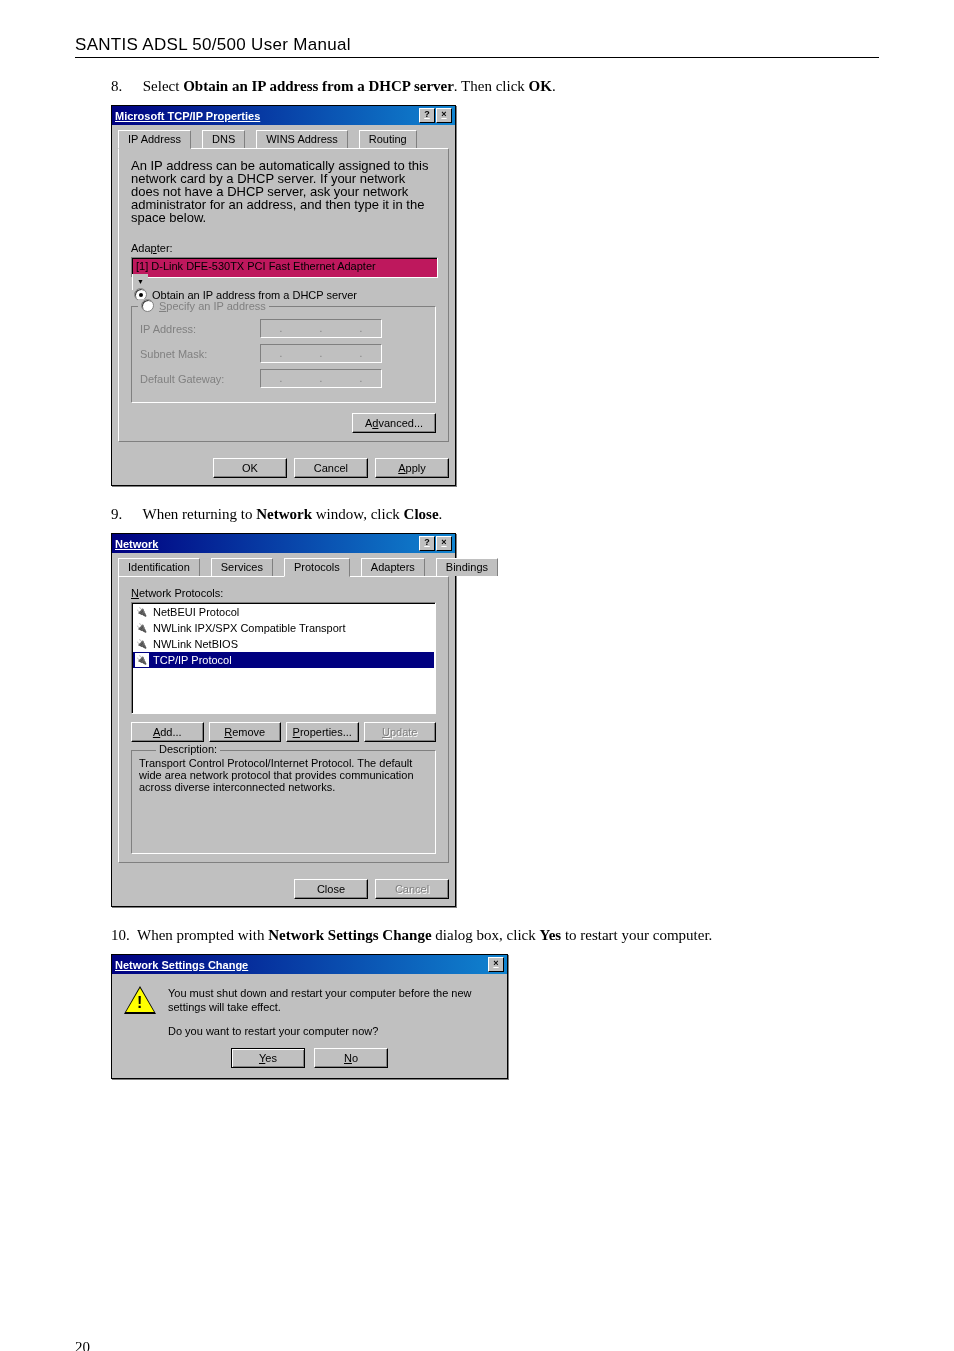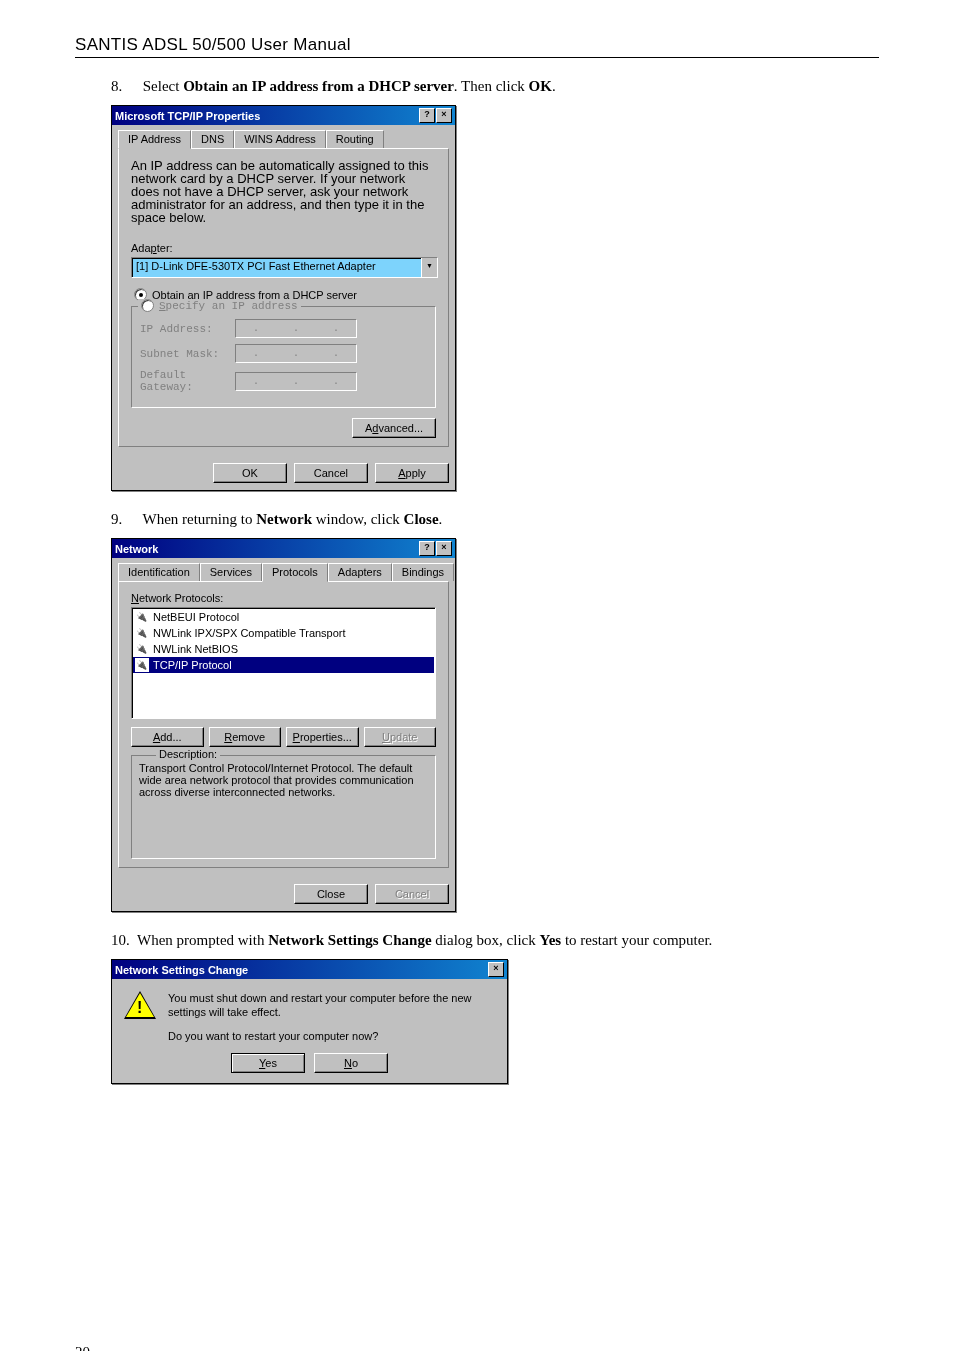--- a/index.html
+++ b/index.html
@@ -6,39 +6,39 @@
 .page { padding:35px 75px 40px 75px; }
 .header { font-family:Arial,sans-serif; font-size:17px; letter-spacing:0.3px; border-bottom:1.5px solid #000; padding-bottom:2px; margin-bottom:20px; }
 .step { font-size:15px; margin:20px 0 10px 36px; }
 .step-num { display:inline-block; width:28px; }
 .b { font-weight:bold; }
 .pagenum { font-size:15px; margin-top:260px; }
 
 
 .win-dlg { font-family:Tahoma,Arial,sans-serif; font-size:11px; background:#c0c0c0; border:1px solid #000; box-shadow:1px 1px 0 #808080; margin-left:36px; }
 .dlg1 { width:343px; }
-.titlebar { background:linear-gradient(to right,#000080,#1084d0); color:#fff; font-weight:bold; padding:2px 3px; display:flex; justify-content:space-between; align-items:center; }
+.titlebar { background:linear-gradient(to right,#000080,#1084d0); color:#fff; font-weight:bold; padding:2px 3px; display:flex; justify-content:space-between; align-items:center;text-decoration:underline; }
 .titlebar .tbtns { display:flex; gap:1px; }
 .titlebar .tbtn { width:14px; height:13px; background:#c0c0c0; border:1px solid #fff; border-right-color:#000; border-bottom-color:#000; font-size:9px; line-height:11px; text-align:center; color:#000; font-family:Arial; font-weight:bold; }
-.tabs { display:flex; gap:0; margin:5px 6px 0 6px; }
+.tabs { display:flex; gap:11px; margin:5px 6px 0 6px; }
 .tab { padding:2px 9px 3px; background:#c0c0c0; border:1px solid #fff; border-right:1px solid #808080; border-bottom:none; font-size:11px; position:relative; }
 .tab.active { background:#c0c0c0; border-bottom:1px solid #c0c0c0; margin-bottom:-1px; z-index:2; }
 .tabpage { border:1px solid #fff; border-right:1px solid #808080; border-bottom:1px solid #808080; margin:0 6px 5px; padding:10px 12px 8px; background:#c0c0c0; }
 .infotext { font-size:13px; line-height:13px; margin-bottom:18px; }
 .lbl { font-size:11px; margin-bottom:3px; }
-.combo { display:flex; width:305px; height:19px; background:#7dd3fc; border:1px solid #808080; border-right-color:#fff; border-bottom-color:#fff; box-shadow:inset 1px 1px 0 #000; }
+.combo { display:flex; width:305px; height:19px; background:#be185d; border:1px solid #808080; border-right-color:#fff; border-bottom-color:#fff; box-shadow:inset 1px 1px 0 #000;flex-direction:column; }
 .combo .ctext { flex:1; padding:2px 4px; font-size:11px; }
 .combo .cbtn { width:15px; background:#c0c0c0; border-left:1px solid #fff; text-align:center; font-size:7px; line-height:16px; }
 .radio-row { display:flex; align-items:center; margin:10px 0 5px 3px; font-size:11px; }
 .radio { width:11px; height:11px; border-radius:50%; background:#fff; border:1px solid #808080; box-shadow:inset 1px 1px 0 #404040; display:inline-flex; justify-content:center; align-items:center; margin-right:5px; }
 .radio.checked::after { content:""; width:4px; height:4px; border-radius:50%; background:#000; }
-.fieldset { border:1px solid #808080; border-right-color:#fff; border-bottom-color:#fff; padding:6px 8px 8px; margin-top:3px; position:relative; color:#808080;font-family:Liberation Mono, monospace; }
+.fieldset { border:1px solid #808080; border-right-color:#fff; border-bottom-color:#fff; padding:6px 8px 8px; margin-top:3px; position:relative; color:#808080; }
 .fieldset .fslabel { position:absolute; top:-8px; left:6px; background:#c0c0c0; padding:0 3px; display:flex; align-items:center; }
 .fieldset .radio { background:#fff; }
-.iprow { display:flex; align-items:center; margin:6px 0; }
+.iprow { display:flex; align-items:center; margin:6px 0;gap:25px; }
 .iprow .iplbl { width:95px; font-size:11px; }
 .ipbox { width:120px; height:17px; background:#c0c0c0; border:1px solid #808080; border-right-color:#fff; border-bottom-color:#fff; display:flex; justify-content:space-around; align-items:center; color:#808080; font-size:10px; }
 .btn { background:#c0c0c0; border:1px solid #fff; border-right-color:#000; border-bottom-color:#000; box-shadow:inset -1px -1px 0 #808080; padding:3px 0; font-size:11px; text-align:center; font-family:Tahoma,Arial; }
 .btn.w72 { width:72px; display:inline-block; }
 .btn.w82 { width:82px; display:inline-block;margin-left:39px; }
 .btnrow { text-align:right; margin-top:10px; }
 .btnrow-outer { text-align:right; padding:11px 6px 7px; }
 .btnrow-outer .btn { margin-left:4px; }
 
 

